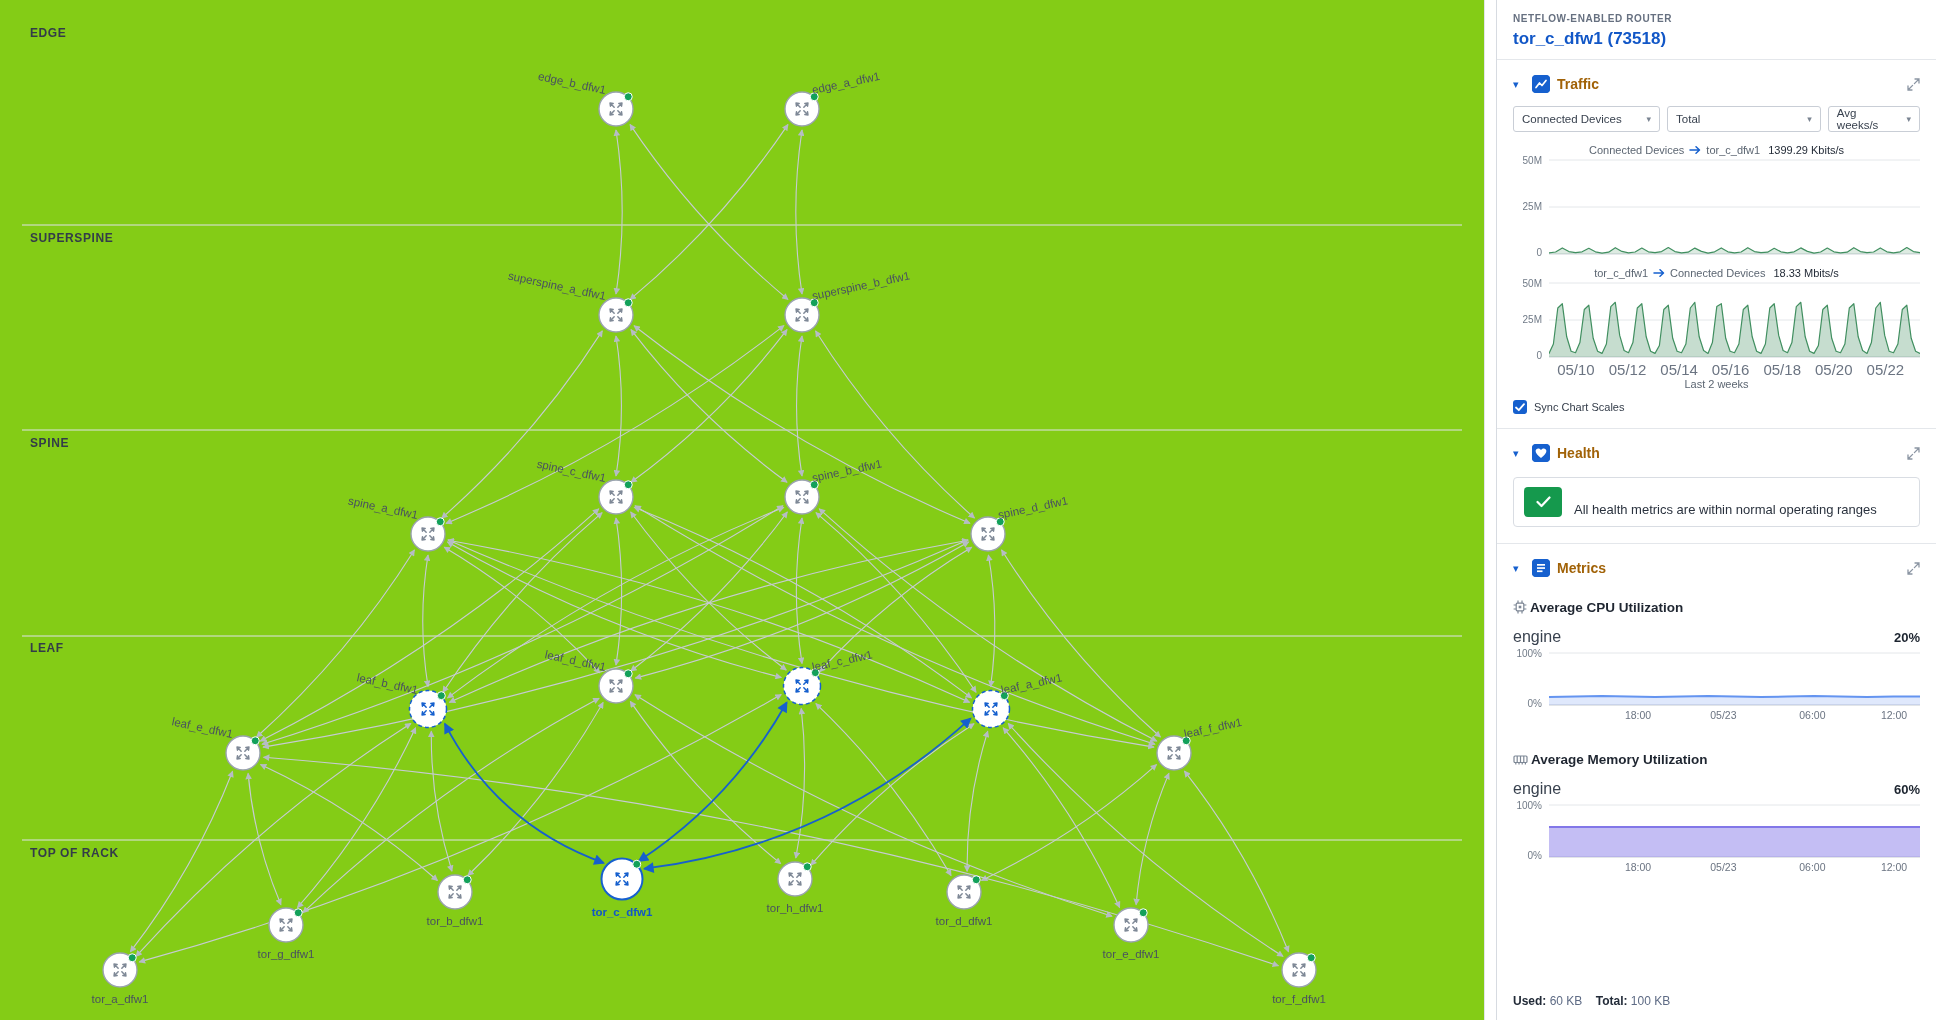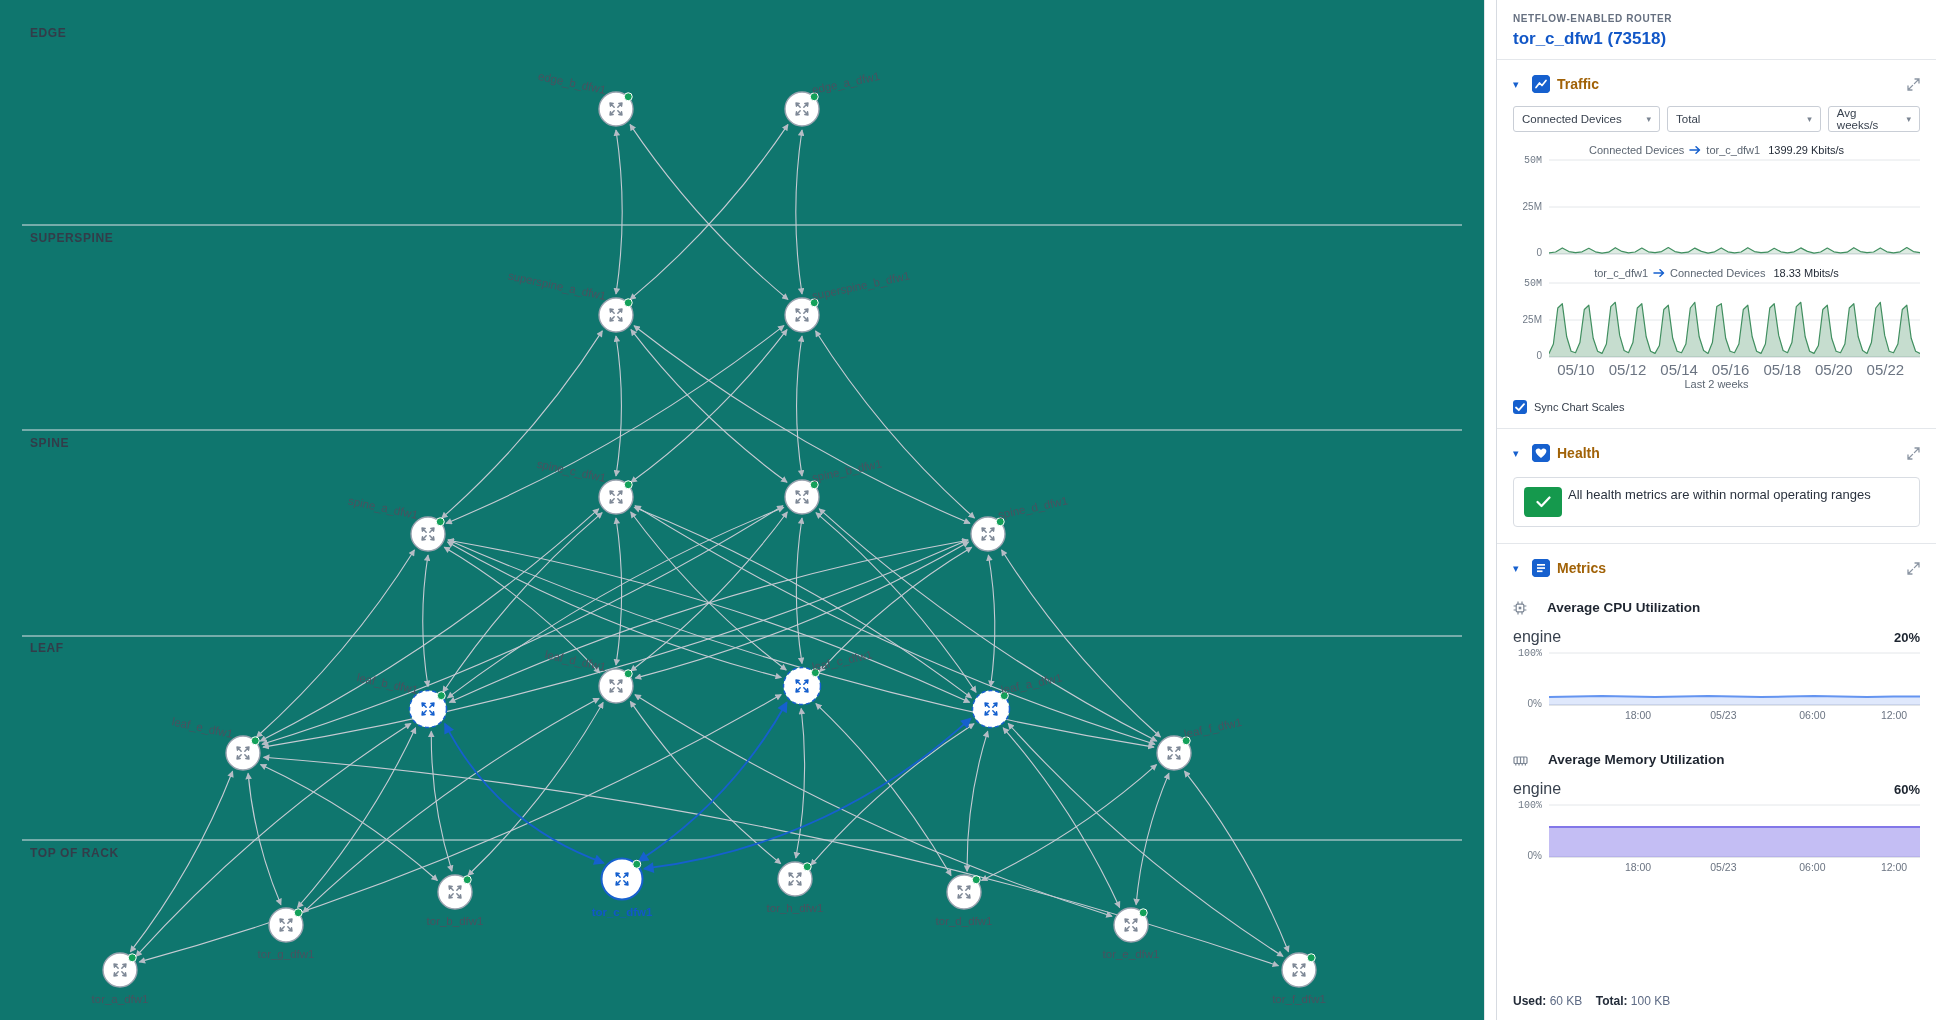--- a/index.html
+++ b/index.html
@@ -1,19 +1,19 @@
 <!DOCTYPE html>
 <html><head>
 <meta charset="utf-8">
 <style>
   html,body{margin:0;padding:0;background:#fff;font-family:"Liberation Sans",sans-serif;}
   .app{position:relative;width:1936px;height:1020px;display:flex;overflow:hidden;background:#fff;}
 
   
-  .topology{position:relative;width:1484px;height:1020px;background:#0f766e;flex:none;}
+  .topology{position:relative;width:1484px;height:1020px;background:#84cc16;flex:none;}
   .topology svg{position:absolute;left:0;top:0;}
   .tierlabel{font-size:12px;font-weight:700;fill:#333c49;letter-spacing:.6px;}
   .nlabel{font-size:11.5px;fill:#49525f;}
   .nlabel.sel{font-weight:700;fill:#1257c7;}
   .ring.norm{fill:#fff;stroke:#9aa3af;stroke-width:1.4;}
   .ring.peer{fill:#fff;stroke:#1660ce;stroke-width:1.5;stroke-dasharray:4 3;}
   .ring.sel{fill:#fff;stroke:#1660ce;stroke-width:2;}
   .glyph{stroke:#7f8997;stroke-width:1.5;fill:none;stroke-linecap:round;}
   .glyph.blue{stroke:#1660ce;}
   .dot{fill:#13a15a;stroke:#fff;stroke-width:1;}
@@ -36,36 +36,36 @@
   .select{height:26px;border:1px solid #c9ced6;border-radius:3px;background:#fff;display:flex;align-items:center;justify-content:space-between;padding:0 8px;font-size:11.5px;color:#39424f;cursor:pointer;box-sizing:border-box;}
   .select .chev{color:#7a8492;font-size:9px;margin-left:6px;}
   .dd1{flex:1.74;}.dd2{flex:1.83;}.dd3{flex:1;}
 
   .ctitle{display:flex;justify-content:center;align-items:center;gap:5px;font-size:11px;color:#5c6672;margin-top:12px;}
   .ctitle .rate{color:#242c38;margin-left:3px;}
   .arrow-ic{flex:none;display:block;}
   .tchart{display:flex;margin-top:3px;}
   .ylab{width:36px;position:relative;font-size:10px;color:#707a87;flex:none;}
   .ylab span{position:absolute;right:7px;}
-  .ylab .yt{top:-4px;font-family:Liberation Mono, monospace;}.ylab .ym{top:calc(50% - 6px);}.ylab .yb{bottom:-3px;}
+  .ylab .yt{top:-4px;}.ylab .ym{top:calc(50% - 6px);}.ylab .yb{bottom:-3px;}
   .tchart svg{flex:none;display:block;}
 
   .xticks{position:relative;height:16px;margin-left:36px;font-size:15px;color:#6b7482;}
   .xticks span{position:absolute;top:3px;}  
   .rangelbl{font-size:11px;color:#5c6672;text-align:center;margin-top:4px;}
   .syncrow{display:flex;align-items:center;gap:7px;margin-top:10px;padding-bottom:14px;}
   .checkbox{width:14px;height:14px;border-radius:3px;background:#1660ce;display:flex;align-items:center;justify-content:center;cursor:pointer;flex:none;}
   .synclabel{font-size:11px;color:#333c49;}
   .secdiv{border-top:1px solid #e4e7eb;margin:0 -16px;}
 
-  .healthbox{margin-top:12px;margin-bottom:16px;border:1px solid #d9dde3;border-radius:4px;display:flex;align-items:flex-start;gap:6px;padding:9px 10px;}
+  .healthbox{margin-top:12px;margin-bottom:16px;border:1px solid #d9dde3;border-radius:4px;display:flex;align-items:flex-end;gap:12px;padding:9px 10px;}
   .healthbadge{width:38px;height:30px;border-radius:4px;background:#15994d;display:flex;align-items:center;justify-content:center;flex:none;}
   .healthmsg{font-size:13px;color:#2a323e;}
 
-  .mtitle{display:flex;align-items:center;gap:20px;margin-top:20px;}
+  .mtitle{display:flex;gap:3px;margin-top:20px;}
   .mtitle .txt{font-size:13.5px;font-weight:700;color:#1f2631;}
   .serow{display:flex;justify-content:space-between;align-items:center;margin-top:13px;}
   .sename{font-size:16px;color:#39424f;}
   .seval{font-size:13px;font-weight:700;color:#1c242f;}
   .mchart{display:flex;margin-top:6px;text-align:center;}
   .mxticks{position:relative;height:16px;margin-left:36px;font-size:10.5px;color:#6b7482;}
   .mxticks span{position:absolute;top:3px;transform:translateX(-50%);}
 
   .usage{margin-top:auto;padding-bottom:12px;text-align:left;font-size:12px;}
   .u-label{font-weight:700;color:#222b38;}

